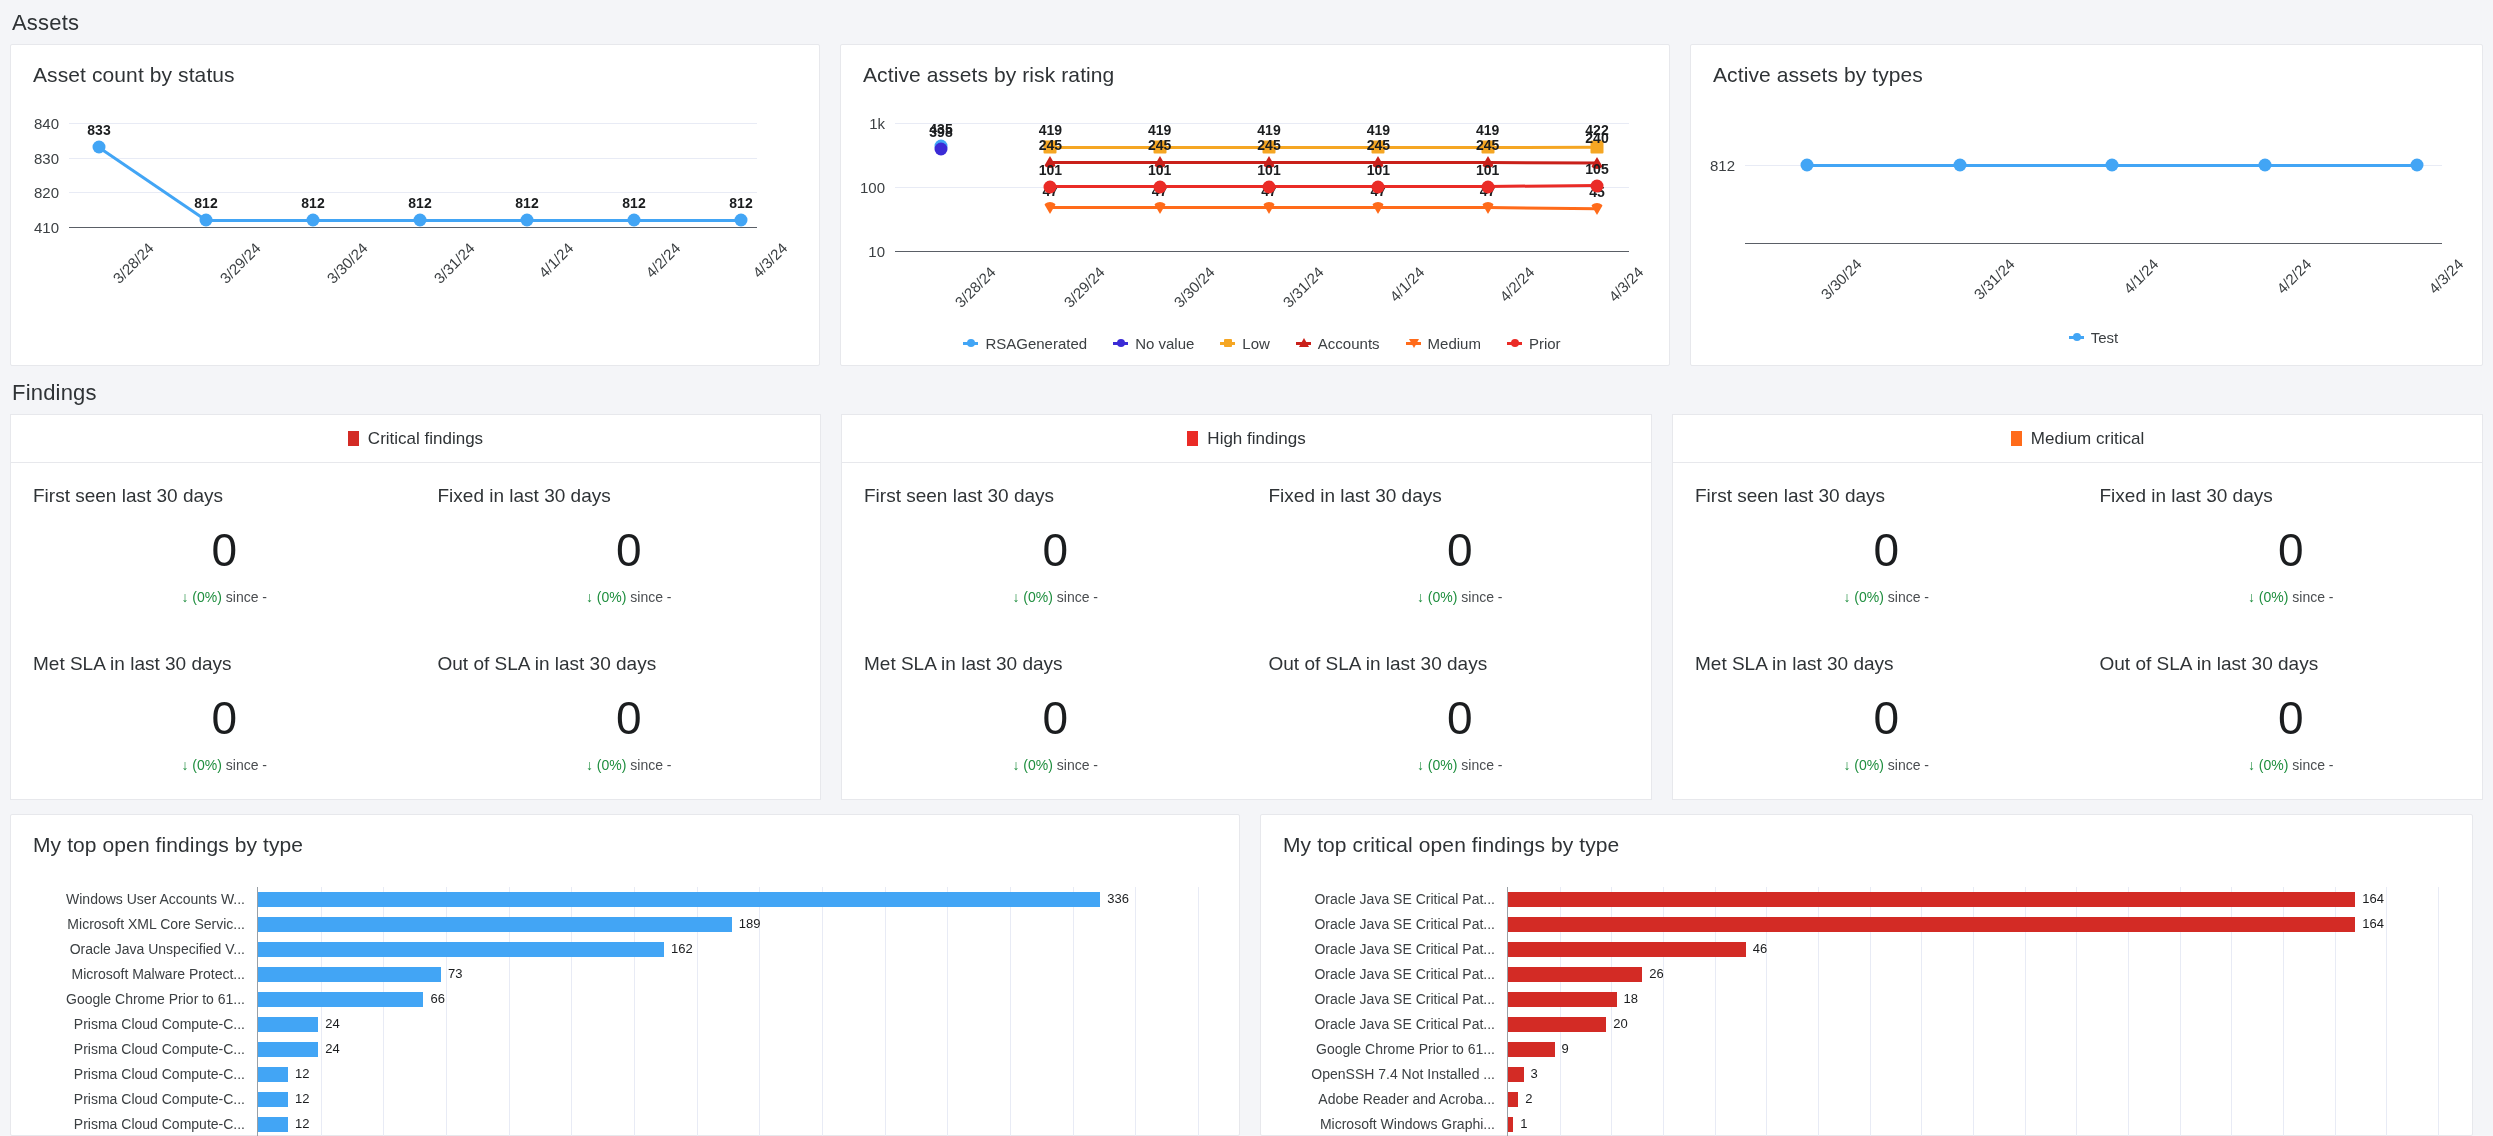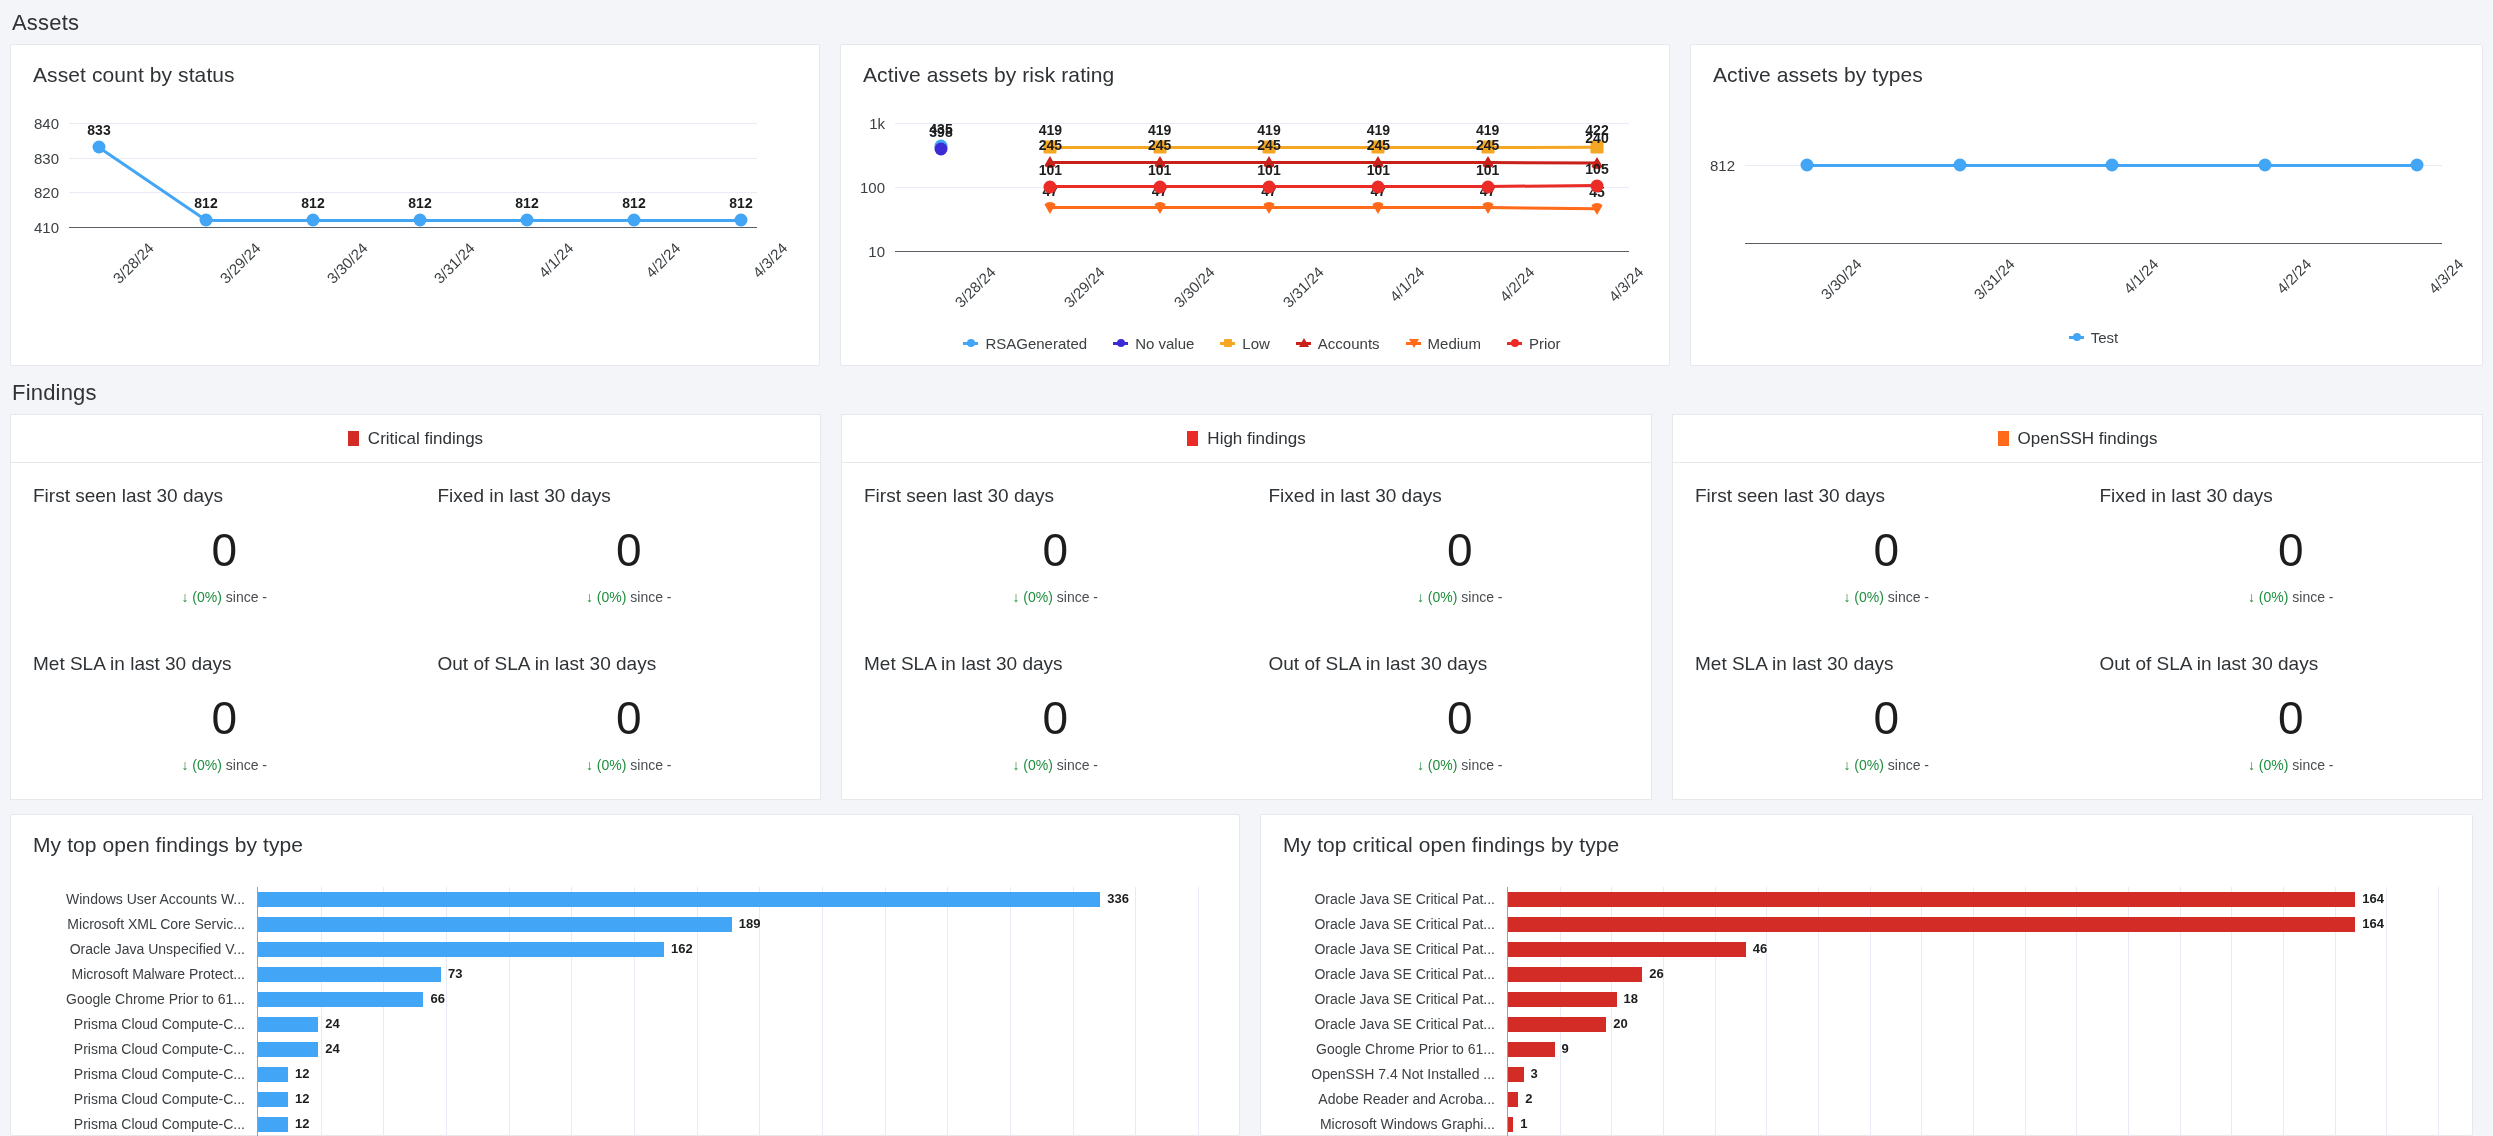--- a/index.html
+++ b/index.html
@@ -115,21 +115,21 @@
   .hbar-wrap { display: flex; padding: 30px 28px 0 18px; }
   .hbar-cats { width: 228px; flex: 0 0 228px; }
   .hbar-cat {
     height: 25px; line-height: 25px; text-align: right; padding-right: 12px;
     font-size: 14px; color: #3c4043; white-space: nowrap; overflow: hidden;
   }
   .hbar-plot { position: relative; flex: 1; border-left: 1px solid #9aa0a6; }
   .hbar-row { height: 25px; position: relative; }
   .hbar { position: absolute; left: 0; top: 5px; height: 15px; }
   .hbar-val {
-    position: absolute; top: 4px; font-size: 13px; font-weight: bold;
+    position: absolute; top: 4px; font-size: 13px; font-weight: normal;
     color: #1b1d1f; white-space: nowrap;
   }
 </style>
 </head>
 <body>
 
 <div class="page">
 
   <div class="section-title">Assets</div>
 
@@ -389,21 +389,21 @@
           <div class="kpi">
             <div class="kpi-label">Out of SLA in last 30 days</div>
             <div class="kpi-value">0</div>
             <div class="kpi-delta"><span class="arrow">↓</span> <span class="pct">(0%)</span> <span>since -</span></div>
           </div>
         </div>
       </div>
       <div class="find-card">
         <div class="find-head">
           <span class="swatch" style="background: rgb(255, 107, 26);"></span>
-          <span>OpenSSH findings</span>
+          <span>Medium critical</span>
         </div>
         <div class="find-grid">
           <div class="kpi">
             <div class="kpi-label">First seen last 30 days</div>
             <div class="kpi-value">0</div>
             <div class="kpi-delta"><span class="arrow">↓</span> <span class="pct">(0%)</span> <span>since -</span></div>
           </div>
           <div class="kpi">
             <div class="kpi-label">Fixed in last 30 days</div>
             <div class="kpi-value">0</div>

